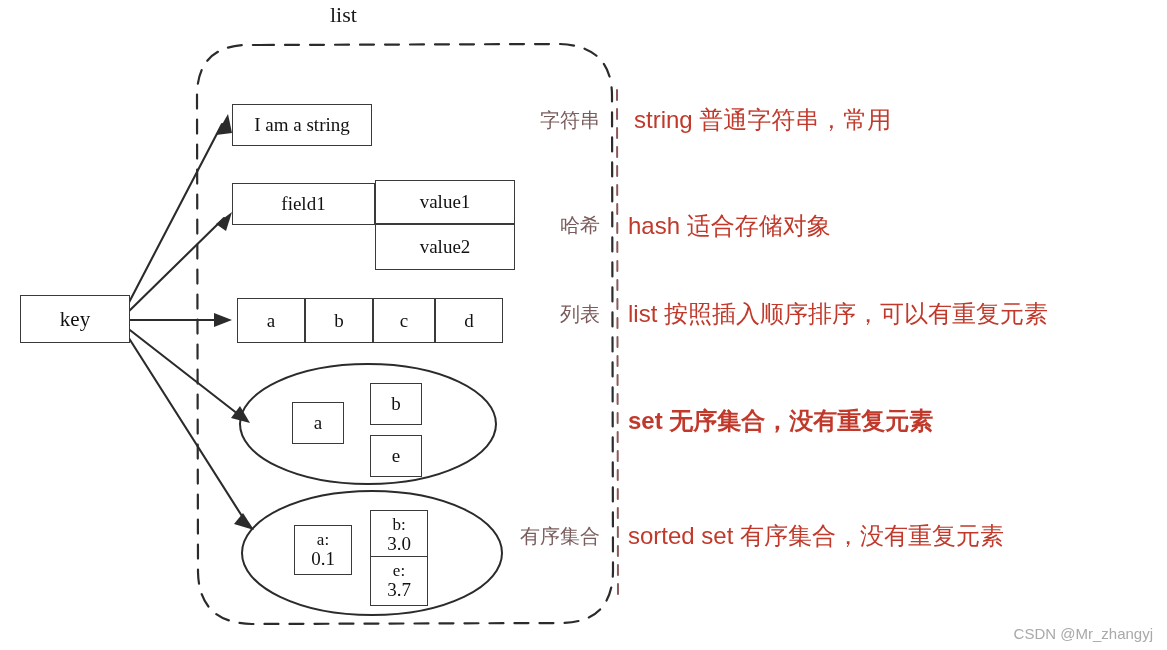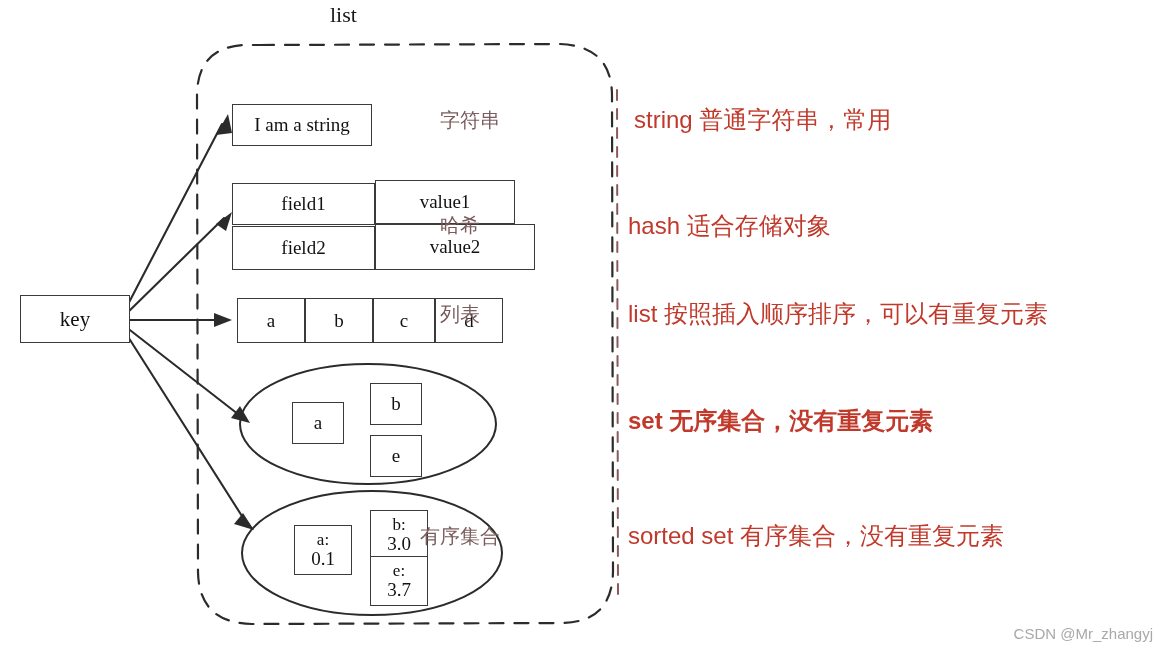--- a/index.html
+++ b/index.html
@@ -27,21 +27,21 @@
   .box-text {
     font-family: "Liberation Serif", serif;
     color: #111111;
     text-align: center;
     white-space: nowrap;
   }
   .cn-label {
     font-family: "Liberation Serif", serif;
     font-size: 20px;
     color: #7a5c5c;
-    text-align: left;
+    text-align: right;
     white-space: nowrap;
   }
   .red-note {
     font-family: "Liberation Sans", sans-serif;
     font-size: 24px;
     color: #c0392b;
     white-space: nowrap;
   }
   .watermark {
     right: 14px; bottom: 8px;
@@ -108,24 +108,21 @@
   <div class="abs hbox" style="left:232px; top:104px; width:140px; height:42px;">
     <span class="box-text" style="font-size:19px;">I am a string</span>
   </div>
 
   <div class="abs hbox" style="left:232px; top:183px; width:143px; height:42px;">
     <span class="box-text" style="font-size:19px;">field1</span>
   </div>
   <div class="abs hbox" style="left:375px; top:180px; width:140px; height:44px;">
     <span class="box-text" style="font-size:19px;">value1</span>
   </div>
-  <div class="abs hbox" style="left:232px; top:226px; width:143px; height:44px;">
-    <span class="box-text" style="font-size:19px;">field2</span>
-  </div>
-  <div class="abs hbox" style="left:375px; top:224px; width:160px; height:46px;">
+  <div class="abs hbox" style="left:375px; top:224px; width:140px; height:46px;">
     <span class="box-text" style="font-size:19px;">value2</span>
   </div>
 
   <div class="abs hbox" style="left:237px; top:298px; width:68px; height:45px;">
     <span class="box-text" style="font-size:19px;">a</span>
   </div>
   <div class="abs hbox" style="left:305px; top:298px; width:68px; height:45px;">
     <span class="box-text" style="font-size:19px;">b</span>
   </div>
   <div class="abs hbox" style="left:373px; top:298px; width:62px; height:45px;">

